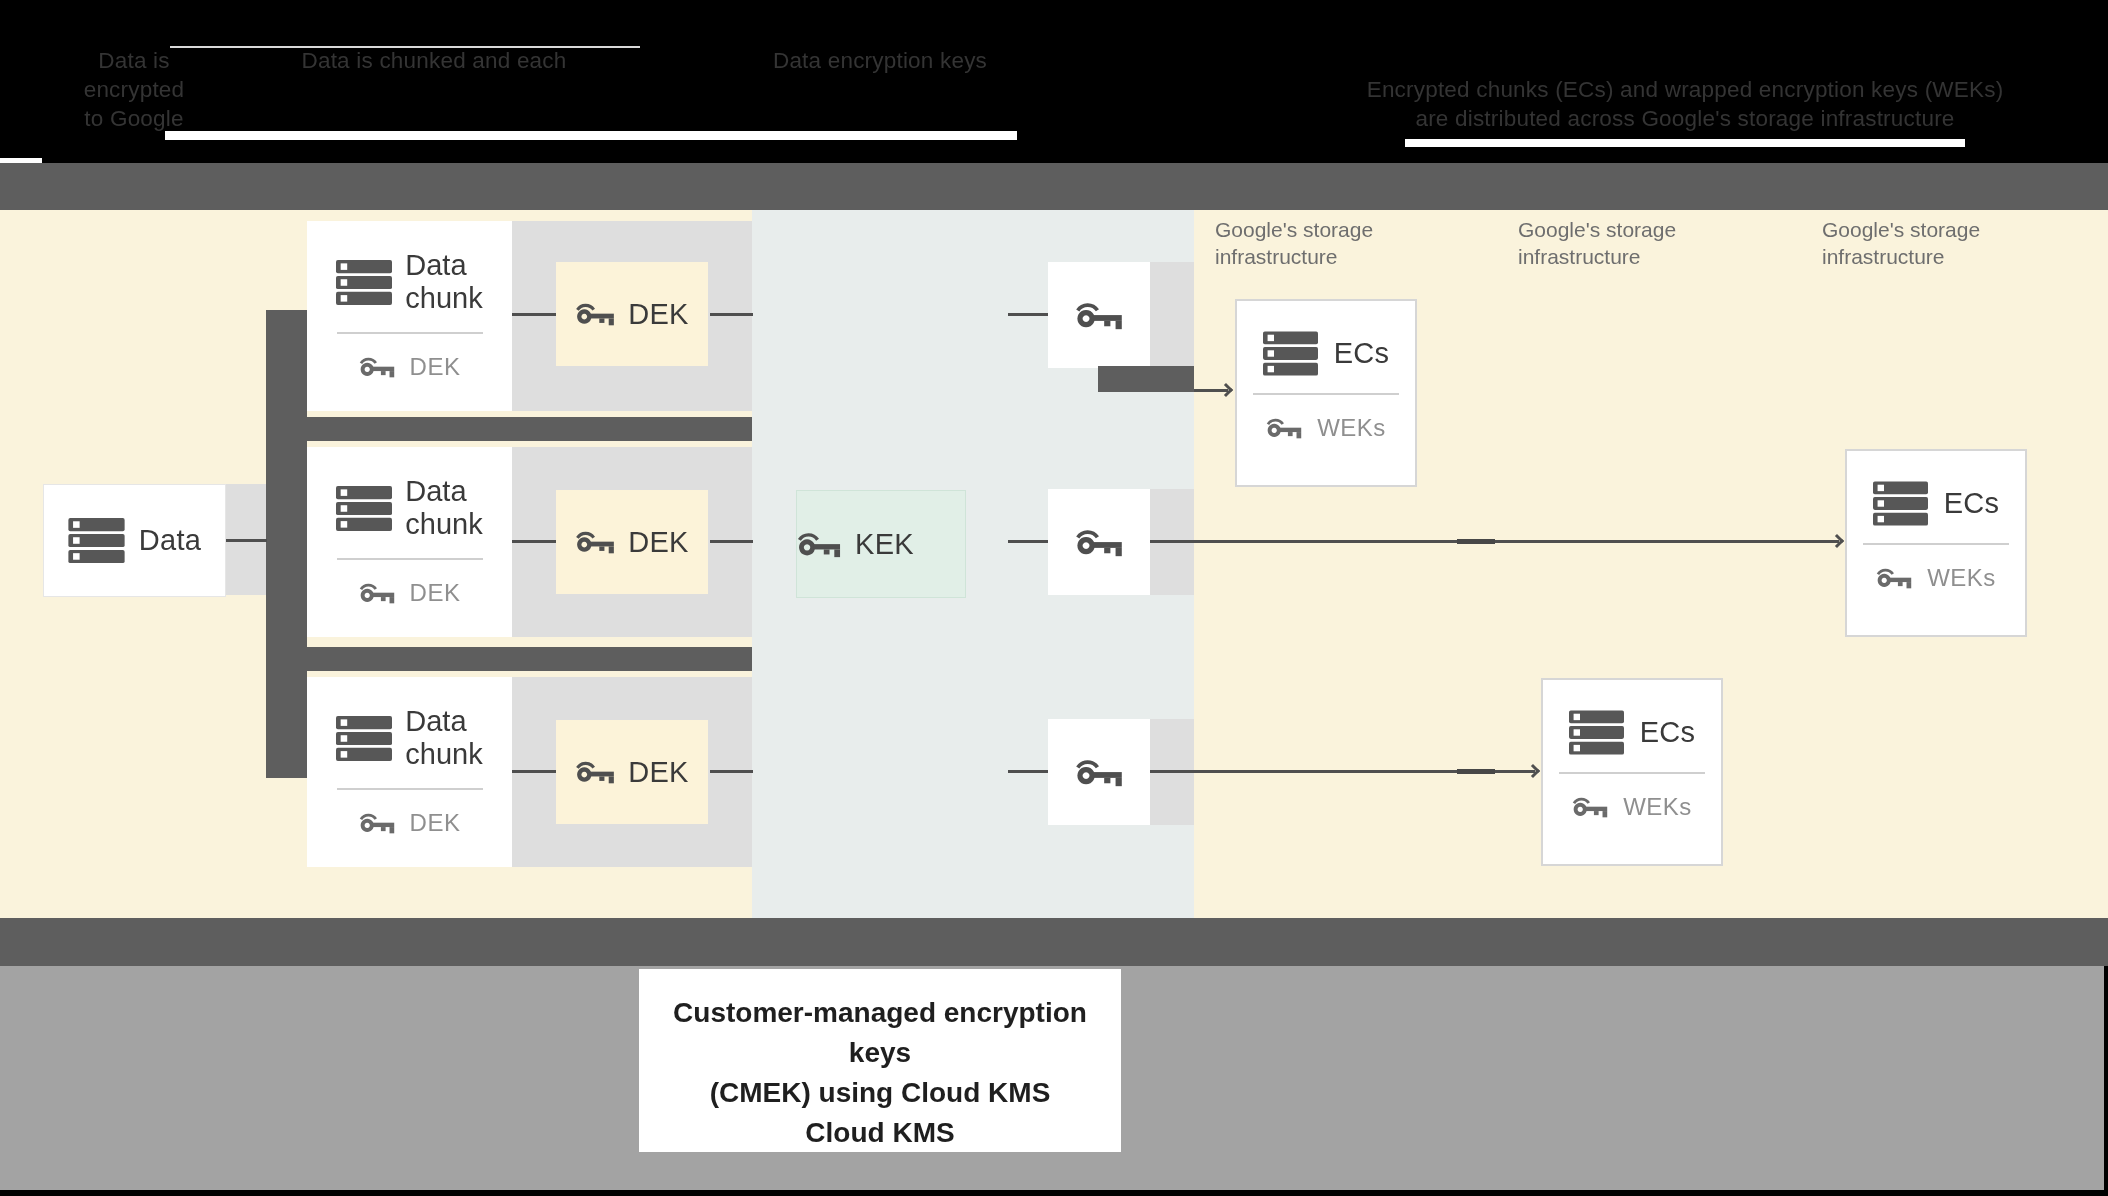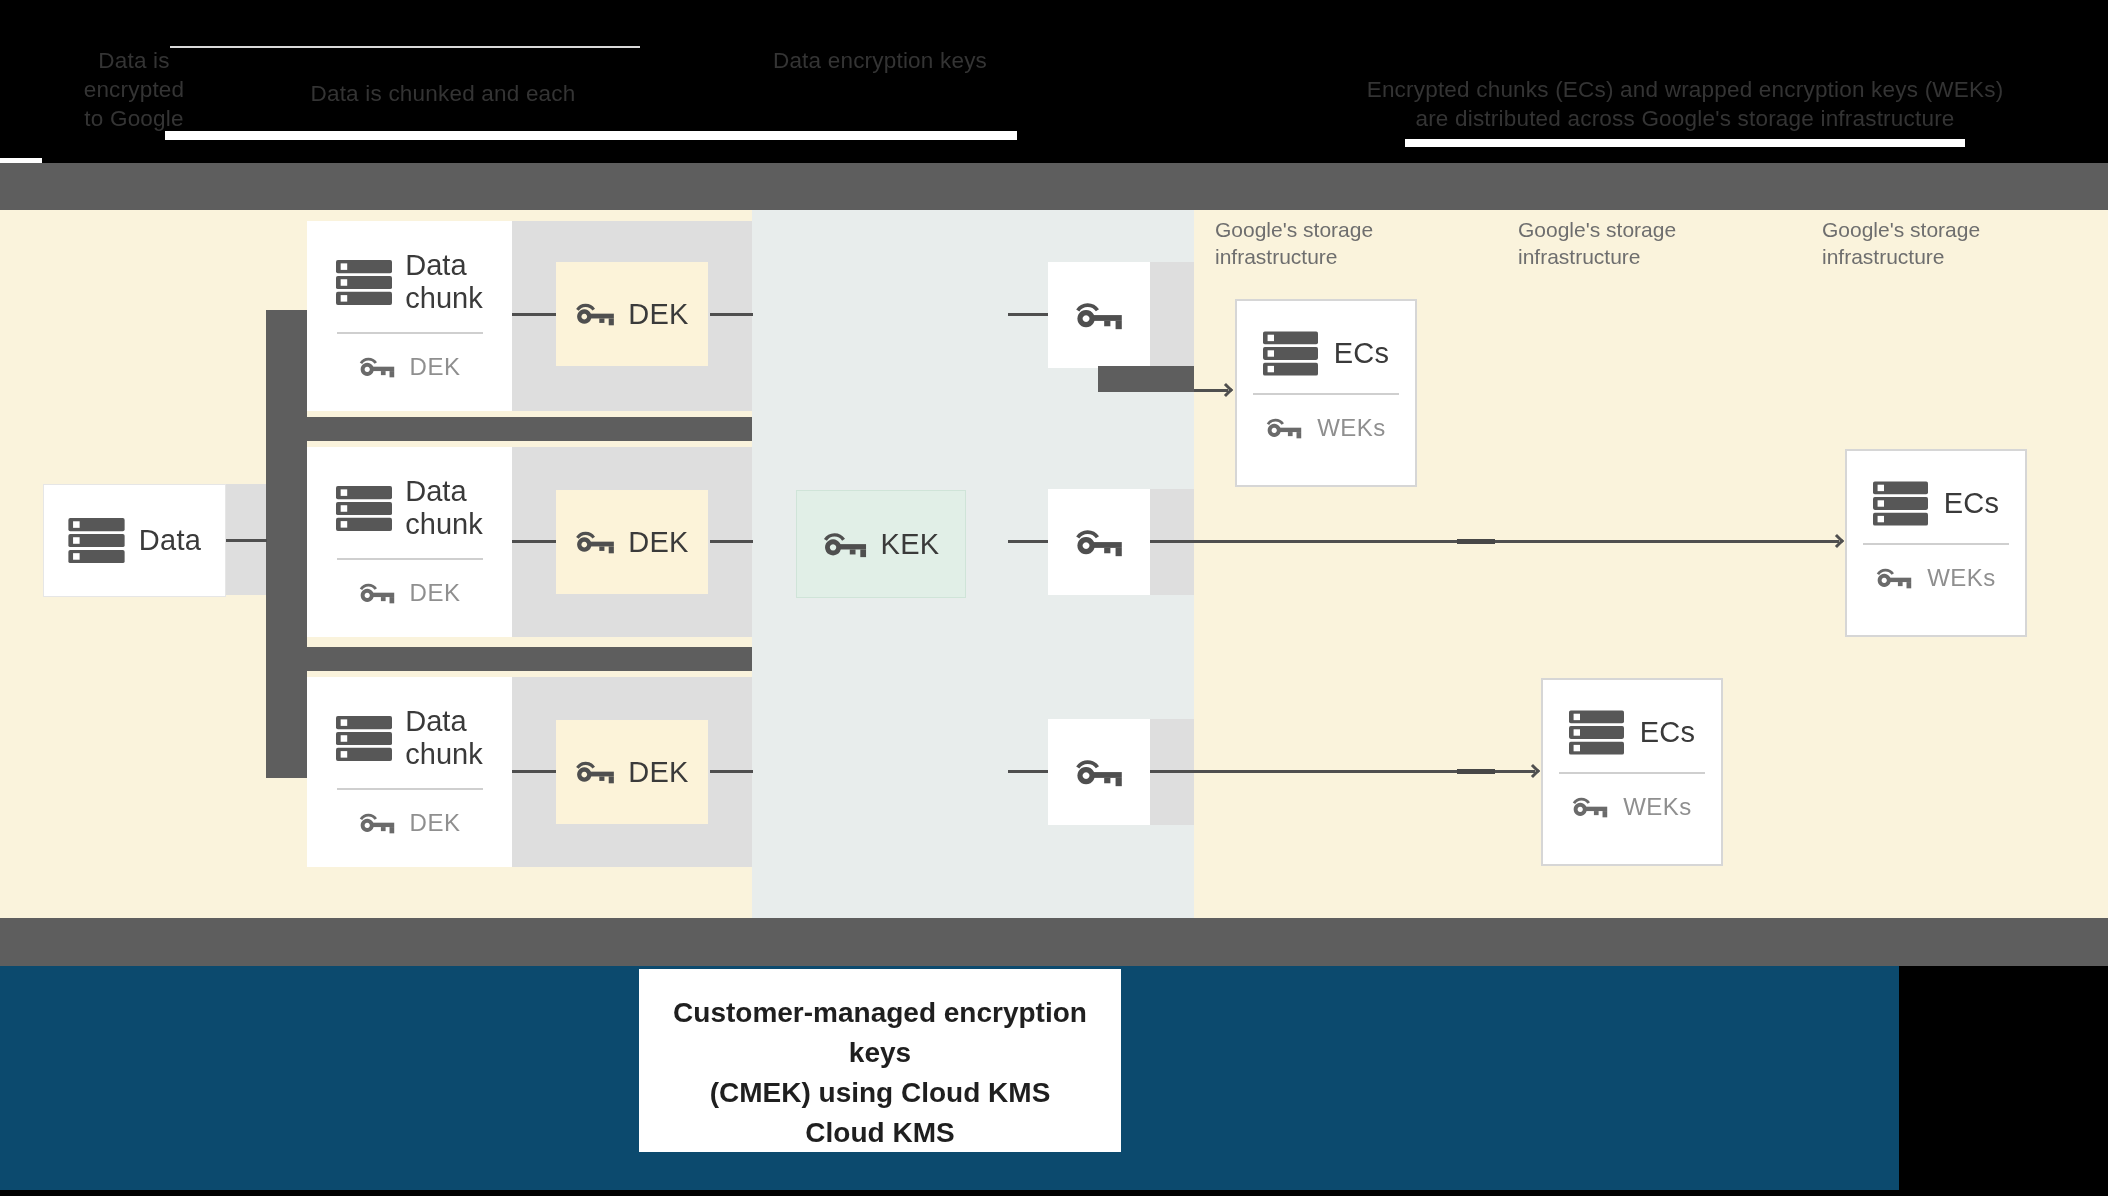--- a/index.html
+++ b/index.html
@@ -2,21 +2,21 @@
 <html><head>
 <meta charset="utf-8">
 <style>
   html,body{margin:0;padding:0;background:#222;}
   .stage{position:relative;width:2108px;height:1196px;background:#000;overflow:hidden;
          font-family:"Liberation Sans", sans-serif;padding-left:30px;}
   
   .hdr-col{position:absolute;top:46px;color:#343434;font-size:22.5px;line-height:29px;
            text-align:center;letter-spacing:.2px;}
   .c1{left:24px;width:220px;}
-  .c2{left:243px;width:400px;margin-top:33px;}
+  .c2{left:234px;width:400px;}
   .c3{left:680px;width:400px;}
   .c4{left:1245px;width:880px;top:75px;}
   .hdr-line{display:block;}
   .streak{position:absolute;background:#fff;}
   .st1{left:165px;top:131px;width:852px;height:9px;}
   .st2{left:1405px;top:139px;width:560px;height:8px;}
   .st3{left:0;top:158px;width:42px;height:8px;}
   .st4{left:170px;top:46px;width:470px;height:2px;opacity:.85;}
   .graybar-top{position:absolute;left:0;top:163px;width:2108px;height:47px;background:#5e5e5e;}
   
@@ -42,21 +42,21 @@
   .chunk-label{font-size:29px;line-height:33px;color:#3a3a3a;}
   .divider{width:146px;height:2px;background:#cfcfcf;margin-top:17px;}
   .subrow{display:flex;align-items:center;gap:15px;margin-top:19px;}
   .sublabel{font-size:24px;color:#8f8f8f;letter-spacing:.5px;}
   .dekbox{position:absolute;left:556px;width:152px;height:104px;background:#fcf3d9;
           display:flex;align-items:center;justify-content:center;gap:13px;}
   .d1{top:52px;} .d2{top:280px;} .d3{top:510px;}
   .boxlabel{font-size:29px;color:#3a3a3a;letter-spacing:.3px;}
   .kekbox{position:absolute;left:796px;top:280px;width:170px;height:108px;background:#e1efe7;
           border:1px solid #cfe4d8;box-sizing:border-box;display:flex;align-items:center;
-          justify-content:center;gap:14px;}
+          gap:14px;}
   .keybox{left:1048px;width:102px;height:106px;}
   .k1{top:52px;} .k2{top:279px;} .k3{top:509px;}
   .g1{left:1150px;top:52px;width:44px;height:106px;}
   .g2{left:1150px;top:279px;width:44px;height:106px;}
   .g3{left:1150px;top:509px;width:44px;height:106px;}
   .ecsbox{width:182px;height:188px;border:2px solid #d6d6d6;box-sizing:border-box;
           flex-direction:column;justify-content:flex-start;}
   .e1{left:1235px;top:89px;} .e2{left:1845px;top:239px;} .e3{left:1541px;top:468px;}
   .ecs-main{display:flex;align-items:center;gap:16px;margin-top:30px;}
   
@@ -81,21 +81,21 @@
   .a3{left:1150px;top:554px;width:389px;}
   .dash{position:absolute;width:38px;height:5px;background:#474747;}
   .dash2{left:1457px;top:329px;}
   .dash3{left:1457px;top:559px;}
   
   .storlabel{position:absolute;top:6px;width:260px;color:#6e6e6e;font-size:21px;line-height:27px;}
   .sl1{left:1215px;} .sl2{left:1518px;} .sl3{left:1822px;}
   
   .graybar-bottom{position:absolute;left:0;top:918px;width:2108px;height:48px;background:#5e5e5e;}
   .notch{position:absolute;left:871px;top:964px;width:18px;height:8px;background:#5e5e5e;}
-  .bottomarea{position:absolute;left:0;top:966px;width:1899px;height:224px;background:#0c4a6e;}
+  .bottomarea{position:absolute;left:0;top:966px;width:2104px;height:224px;background:#a3a3a3;}
   .caption{position:absolute;left:639px;top:3px;width:482px;height:183px;background:#fff;
            text-align:center;color:#1f1f1f;font-size:28px;line-height:40px;padding-top:24px;
            box-sizing:border-box;}
   .cap-b{font-weight:bold;display:block;}
   .cap-r{display:block;margin-top:26px;}
   .blackstrip{position:absolute;left:0;top:1190px;width:2108px;height:6px;background:#000;}
   
   .ic{flex:none;}
   .ic-disks-data{width:57px;height:45px;color:#575757;}
   .ic-disks-chunk{width:56px;height:45px;color:#575757;}

